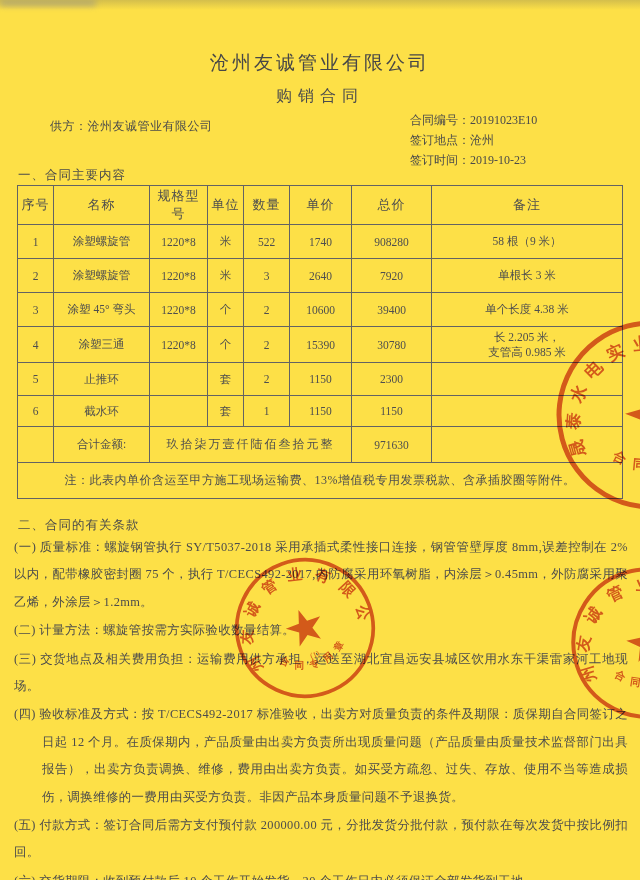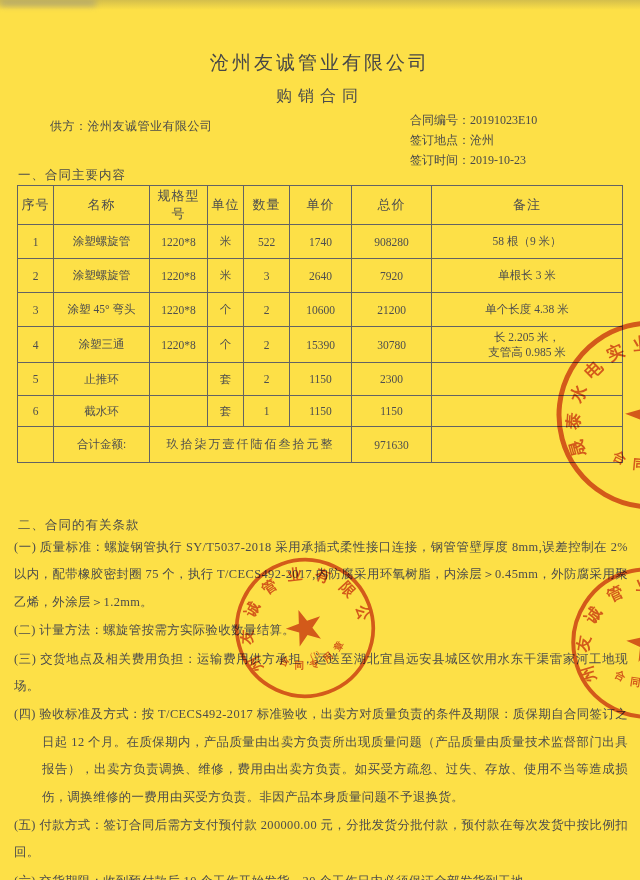--- a/index.html
+++ b/index.html
@@ -114,21 +114,21 @@
       <td>7920</td>
       <td class="remark">单根长 3 米</td>
     </tr>
     <tr class="r">
       <td>3</td>
       <td>涂塑 45° 弯头</td>
       <td>1220*8</td>
       <td>个</td>
       <td>2</td>
       <td>10600</td>
-      <td>21200</td>
+      <td>39400</td>
       <td class="remark">单个长度 4.38 米</td>
     </tr>
     <tr class="r4">
       <td>4</td>
       <td>涂塑三通</td>
       <td>1220*8</td>
       <td>个</td>
       <td>2</td>
       <td>15390</td>
       <td>30780</td>
@@ -154,20 +154,23 @@
       <td>1150</td>
       <td>1150</td>
       <td class="remark"></td>
     </tr>
     <tr class="tot">
       <td></td>
       <td>合计金额:</td>
       <td class="words" colspan="4">玖拾柒万壹仟陆佰叁拾元整</td>
       <td>971630</td>
       <td></td>
+    </tr>
+    <tr class="noterow">
+      <td class="notecell" colspan="8">注：此表内单价含运至甲方施工现场运输费、13%增值税专用发票税款、含承插胶圈等附件。</td>
     </tr>
   </tbody>
     </table>
 
 
   <p class="sec-heading sec2">二、合同的有关条款</p>
 
   <div class="clauses">
     <p>(一) 质量标准：螺旋钢管执行 SY/T5037-2018 采用承插式柔性接口连接，钢管管壁厚度 8mm,误差控制在 2%以内，配带橡胶密封圈 75 个，执行 T/CECS492-2017,内防腐采用环氧树脂，内涂层＞0.45mm，外防腐采用聚乙烯，外涂层＞1.2mm。</p>
     <p>(二) 计量方法：螺旋管按需方实际验收数量结算。</p>

